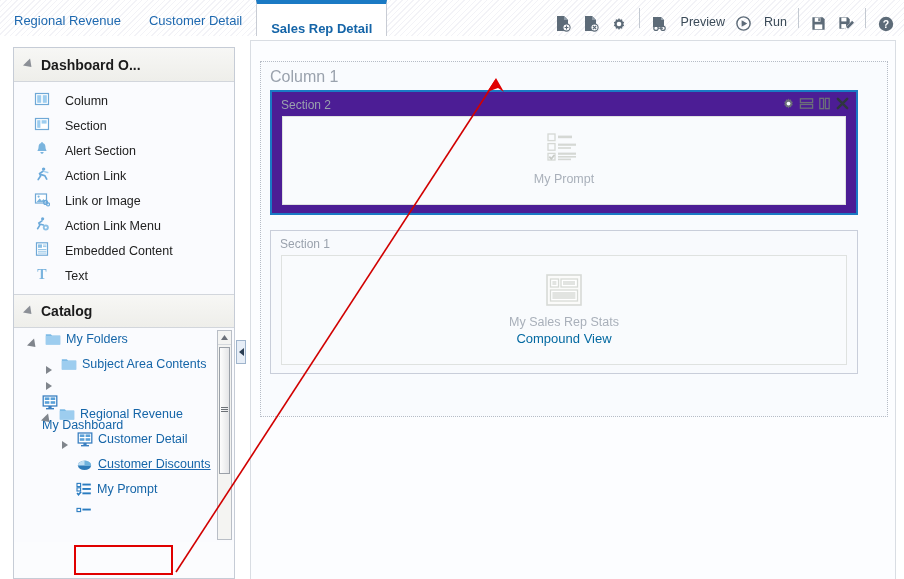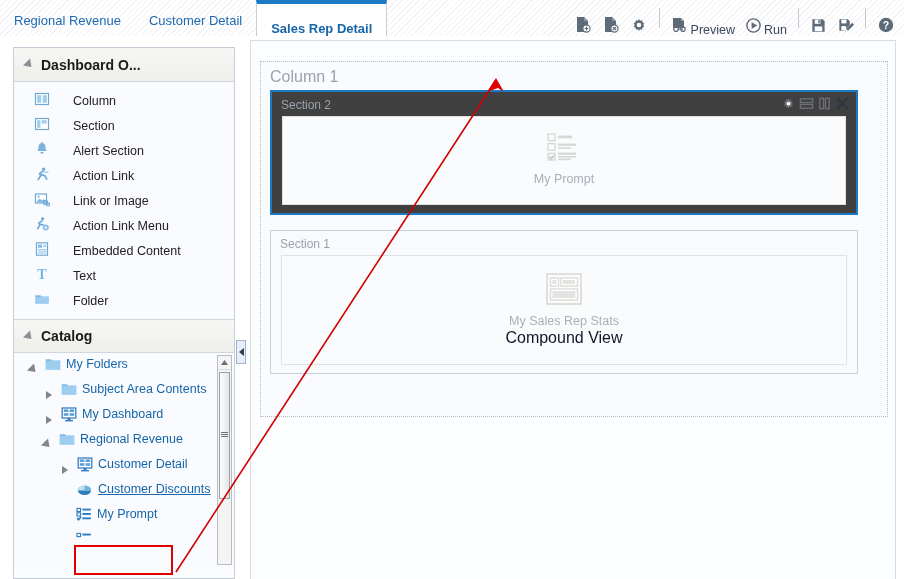--- a/index.html
+++ b/index.html
@@ -54,21 +54,21 @@
     z-index: 4;
     align-items: flex-end;
   }
 
   
   #toolbar {
     position:absolute; right:4px; top:0; height:36px;
     display:flex; align-items:center; gap:0px;
   }
   .tb-btn {
-    display:flex; align-items:flex-end; gap:2px;
+    display:flex; align-items:flex-start; gap:12px;
     padding: 2px 5px; cursor:pointer;
     color:#3a4a58; font-size:12.5px;
     height: 26px;
     margin-top: 16px;
   }
   .tb-sep {
     width:1px; height:20px; background:#c3c9d1; margin:0 6px;
   }
   .ico { display:inline-block; vertical-align:middle; }
 
@@ -89,21 +89,21 @@
   .tri-down {
     width:0;height:0;
     border-left:5px solid transparent;
     border-right:5px solid transparent;
     border-top:7px solid #8b8f96;
     transform: rotate(-45deg);
     margin-right:1px;
   }
   .obj-list { padding:6px 0 6px 0; background:#fafbfe; }
   .obj-item {
-    height:25px; display:flex; align-items:center; gap:23px;
+    height:25px; display:flex; align-items:center; gap:15px;
     padding-left:20px; cursor:pointer; font-size:12.5px; color:#222;
   }
 
   .catalog-hdr { border-top:1px solid #d2d6dc; }
 
   #tree {
     position:relative;
     background:#fafbfe;
     height:214px;
     overflow:hidden;
@@ -171,21 +171,21 @@
     position:absolute; left:9px; top:20px; width:628px; height:356px;
     border:1px dotted #b6bcc6;
     background:#f9fbfe;
   }
   .col-title {
     position:absolute; left:9px; top:6px;
     font-size:16px; color:#9aa2ad;
   }
   .section {
     position:absolute; left:9px;
-    background:#404040;
+    background:#4c1d95;
   }
   #section2 {
     top:28px; width:588px; height:125px;
     border:2px solid #1a7ac4;
   }
   #section1 {
     top:168px; width:588px; height:144px;
     border:1px solid #c9ceda;
     background:#f8fafd;
   }
@@ -202,21 +202,21 @@
     position:absolute; left:10px; top:24px; right:10px; bottom:8px;
     border:1px solid #dfe2e0;
     background:#f9fbfd;
     display:flex; flex-direction:column;
     align-items:center; justify-content:center;
   }
   .ph-label {
     font-size:12.5px; color:#a9b0ba; margin-top:5px; text-align:center;
     line-height:1.35;
   }
-  .ph-sub { font-size:16px; color:#0f172a; }
+  .ph-sub { font-size:13px; color:#0369a1; }
 
   
   #annot { position:absolute; left:0; top:0; width:904px; height:579px;
            pointer-events:none; }
   #redbox {
     position:absolute; left:74px; top:545px; width:99px; height:30px;
     border:2px solid #e00000;
     pointer-events:none;
   }
 </style>
@@ -418,29 +418,20 @@
 
     <div class="obj-item">
       <span class="ico">
         <svg width="16" height="16" viewBox="0 0 16 16">
           <text x="8" y="13" font-size="14" font-weight="bold" text-anchor="middle" fill="#7ab4de" font-family="Liberation Serif, serif">T</text>
         </svg>
       </span>
       <span>Text</span>
     </div>
 
-    <div class="obj-item">
-      <span class="ico">
-        <svg width="16" height="16" viewBox="0 0 16 16">
-          <path d="M1.4 4.2h5l1.2 1.4h7v7h-13z" fill="#7dbbe6"></path>
-          <path d="M1.4 6h13v6.6h-13z" fill="#9dcdef"></path>
-        </svg>
-      </span>
-      <span>Folder</span>
-    </div>
   </div>
 
   <div class="panel-hdr catalog-hdr">
     <span class="tri-down"></span>
     <span>Catalog</span>
   </div>
 
   <div id="tree">
 
     <div class="tnode" style="padding-left:12px; margin-top:4px;">
@@ -462,21 +453,21 @@
         </span>
       <span class="ico">
         <svg width="16" height="14" viewBox="0 0 16 14">
             <path d="M.8 2.2h5l1.2 1.4h8.2v9H.8z" fill="#7dbbe6"></path>
             <path d="M.8 4h14.4v8.6H.8z" fill="#9dcdef"></path>
           </svg>
       </span>
       <span class="lbl">Subject Area Contents</span>
     </div>
 
-    <div class="tnode" style="padding-left:28px;">
+    <div class="tnode" style="padding-left:28px;flex-direction:column;">
       <span class="tw">
           <span class="arrow-r"></span>
         </span>
       <span class="ico">
         <svg width="16" height="15" viewBox="0 0 16 15">
           <rect x="1.2" y="1" width="13.6" height="10" fill="#fff" stroke="#3a7fc1" stroke-width="1.3"></rect>
           <rect x="2.8" y="2.4" width="4.6" height="2.6" fill="#59a0d8"></rect>
           <rect x="8.6" y="2.4" width="4.6" height="2.6" fill="#59a0d8"></rect>
           <rect x="2.8" y="6.2" width="4.6" height="2.6" fill="#59a0d8"></rect>
           <rect x="8.6" y="6.2" width="4.6" height="2.6" fill="#59a0d8"></rect>

